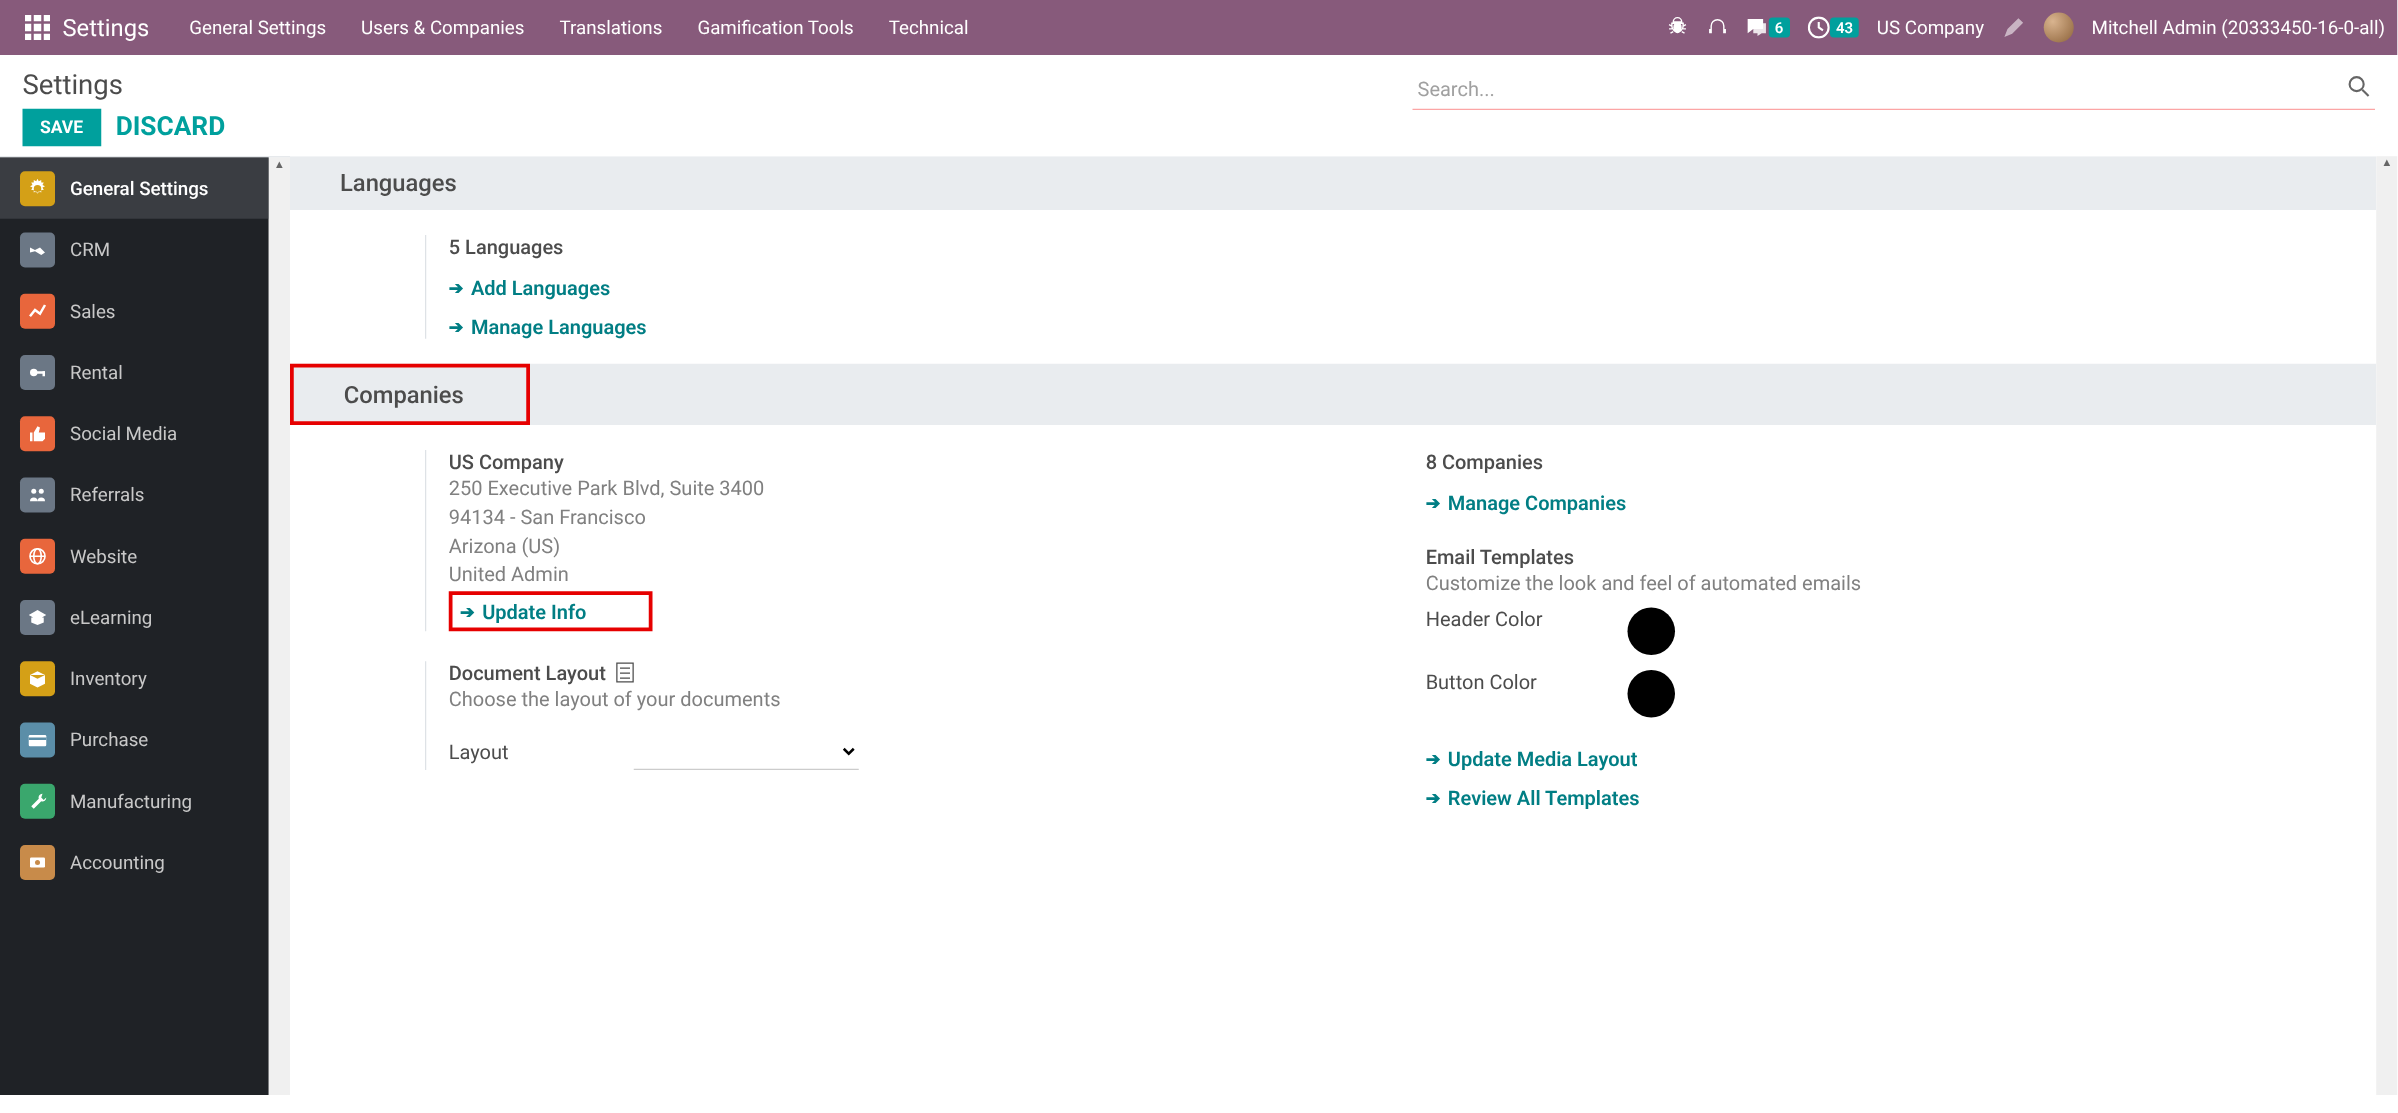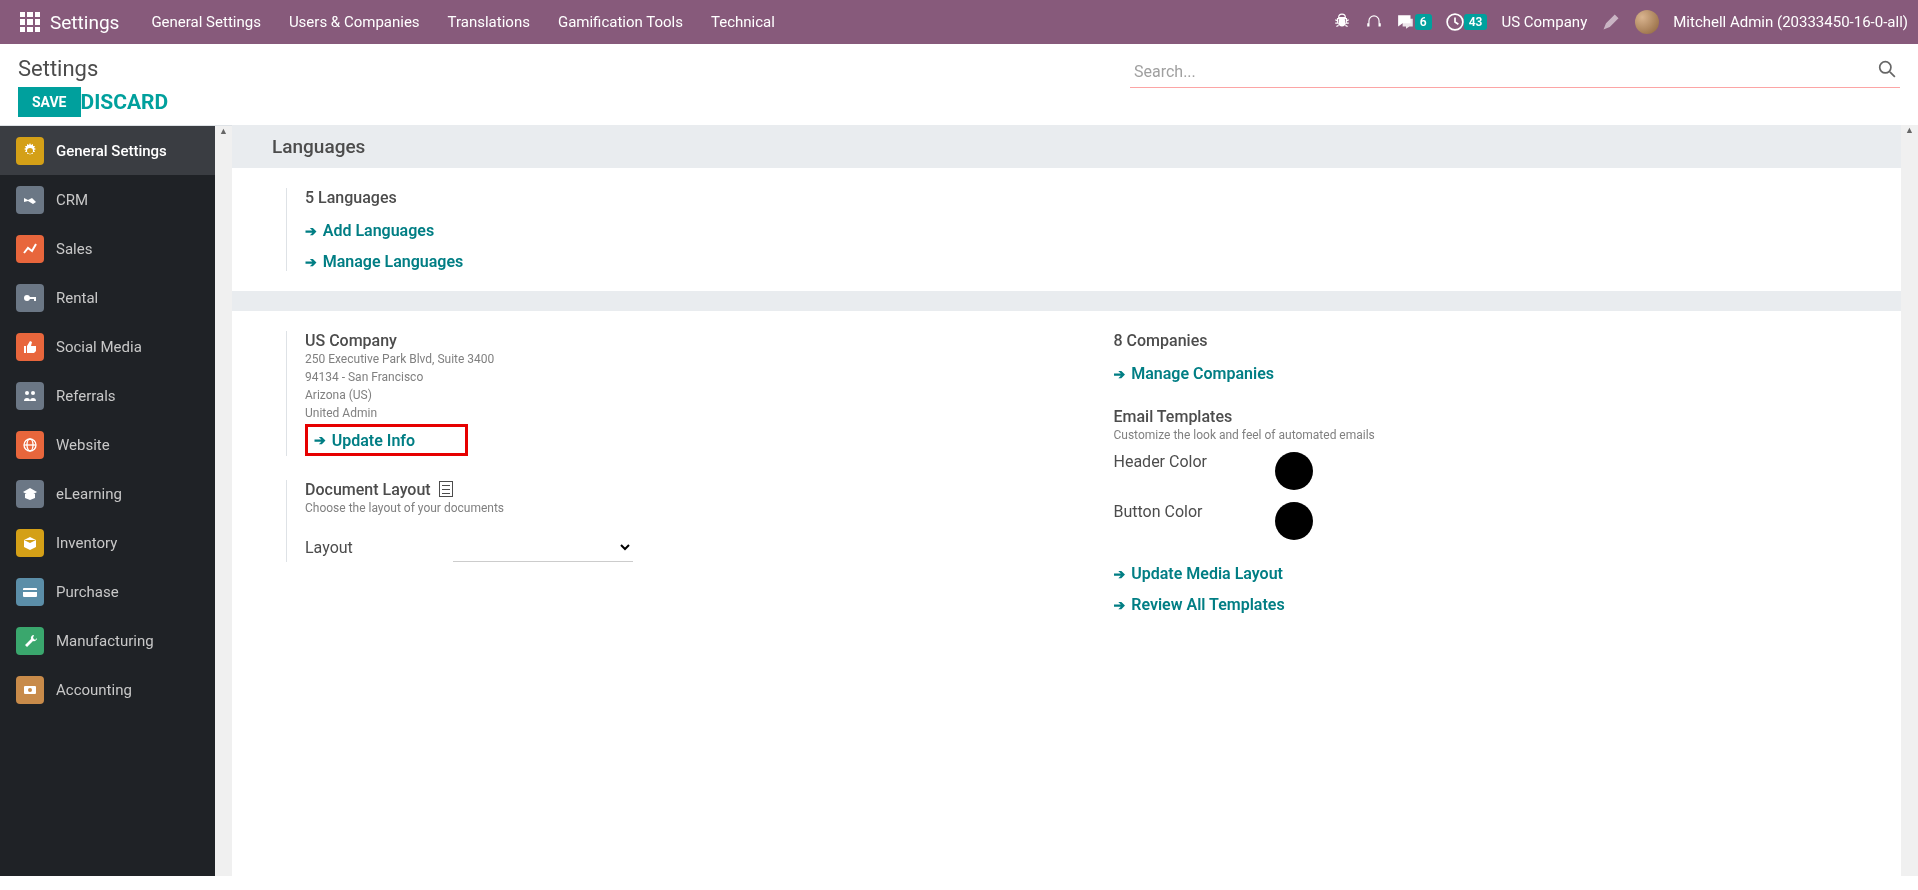--- a/index.html
+++ b/index.html
@@ -18,21 +18,21 @@
 .nav-icon { display: inline-flex; align-items: center; cursor: pointer; }
 .nav-icon svg { fill: #fff; }
 .muted-icon svg { fill: rgba(255,255,255,0.55); }
 .company-name { cursor: pointer; }
 .avatar { width: 24px; height: 24px; border-radius: 50%; background: radial-gradient(circle at 30% 30%, #d9b48f, #8c6239); }
 .user-name { cursor: pointer; }
 
 
 .control-panel { padding: 12px 18px 8px 18px; display: flex; align-items: flex-start; justify-content: space-between; }
 .cp-left .title { font-size: 22px; color: #4c4c4c; margin-bottom: 6px; }
-.cp-buttons { display: flex; align-items: center; gap: 0; }
+.cp-buttons { display: flex; align-items: center; gap: 12px; }
 .btn-save { background: #00a09d; color: #fff; border: none; padding: 7px 14px; font-weight: 700; font-size: 14px; cursor: pointer; }
 .btn-discard { background: none; border: none; color: #00a09d; font-weight: 700; font-size: 21px; cursor: pointer; }
 .cp-right { margin-left: auto; width: 770px; position: relative; }
 .search-input { width: 100%; border: none; border-bottom: 1px solid #fca5a5; font-size: 16px; padding: 6px 26px 6px 4px; outline: none; color: #333; }
 .search-input::placeholder { color: #a0a0a0; }
 .search-icon { position: absolute; right: 4px; top: 4px; }
 
 
 .main-area { display: flex; height: calc(890px - 44px - 95px); }
 
@@ -42,24 +42,24 @@
 .side-scroll { width: 17px; background: #f0f0f0; position: relative; }
 .side-scroll-arrow { font-size: 9px; text-align: center; color: #666; cursor: pointer; }
 .sidebar-item { display: flex; align-items: center; height: 49px; padding: 0 16px; gap: 12px; cursor: pointer; font-size: 15px; }
 .sidebar-item.active { background: #3a3d42; color: #fff; font-weight: 500; }
 .side-icon { width: 28px; height: 28px; border-radius: 4px; display: flex; align-items: center; justify-content: center; flex-shrink: 0; }
 
 
 .content { flex: 1; overflow-y: auto; position: relative; }
 .content-scroll { width: 17px; background: #f0f0f0; position: relative; }
 .section-header { background: #e9ecef; padding: 10px 40px; font-size: 19px; color: #4c4c4c; font-weight: 500; }
-.section-body { padding: 20px 40px 20px 54px; color: #4c4c4c; font-size: 16px; }
+.section-body { padding: 20px 40px 20px 108px; color: #4c4c4c; font-size: 16px; }
 .section-inner { border-left: 1px solid #dee2e6; padding-left: 18px; }
 .field-title { font-weight: 500; margin-bottom: 2px; }
-.field-muted { color: #808080; font-size: 12px; margin-bottom: 4px; }
+.field-muted { color: #808080; font-size: 16px; margin-bottom: 4px; }
 .action-link { color: #017e84; font-weight: 600; font-size: 16px; cursor: pointer; display: inline-flex; align-items: center; gap: 6px; margin-top: 12px; }
 .action-link .arrow { font-size: 14px; }
 .two-col { display: flex; gap: 80px; }
 .col { flex: 1; min-width: 0; }
 .color-row { display: flex; align-items: flex-start; gap: 16px; margin-bottom: 12px; }
 .color-row .label { width: 145px; font-size: 16px; }
 .swatch { width: 38px; height: 38px; border-radius: 50%; background: #000; cursor: pointer; }
 .red-box { border: 3px solid #e60000; display: inline-block; }
 .dropdown { border: none; border-bottom: 1px solid #ccc; width: 180px; padding: 4px 0; margin-left: 100px; font-size: 15px; cursor: pointer; background: transparent; }
 .doc-icon { display: inline-block; border: 1px solid #4c4c4c; width: 14px; height: 16px; position: relative; vertical-align: -2px; margin-left: 4px; }
@@ -271,20 +271,21 @@
               <span>Add Languages</span>
             </a></div>
         <div><a class="action-link">
               <span class="arrow">➔</span>
               <span>Manage Languages</span>
             </a></div>
       </div>
     </div>
 
     <div class="companies-header-wrap">
+      <div class="section-header companies-red" style="padding-right:50px;">Companies</div>
       <div class="section-header" style="flex:1;"></div>
     </div>
     <div class="section-body">
       <div class="two-col">
         <div class="col">
           <div class="section-inner">
             <div class="field-title">US Company</div>
             <div class="field-muted">250 Executive Park Blvd, Suite 3400</div>
             <div class="field-muted">94134 - San Francisco</div>
             <div class="field-muted">Arizona (US)</div>

